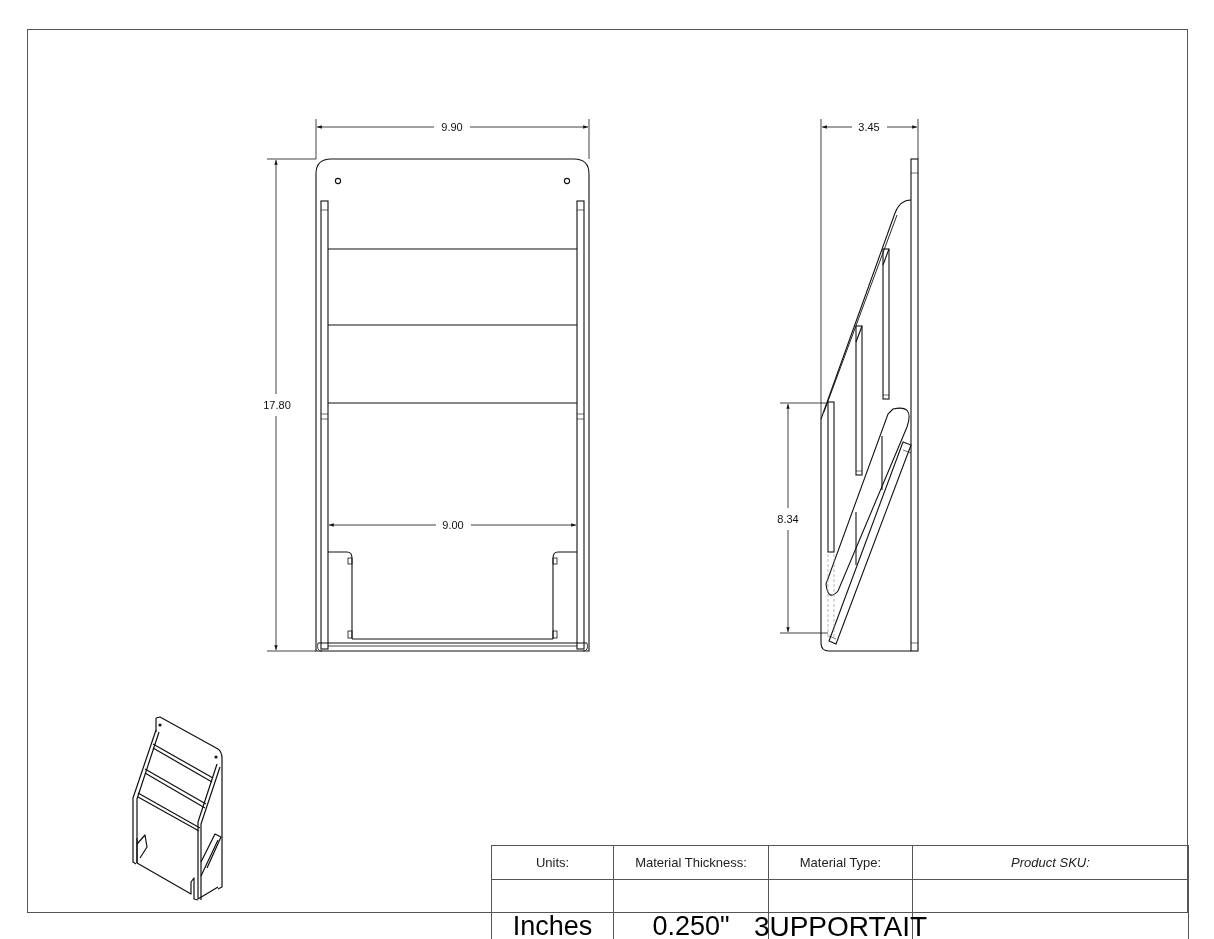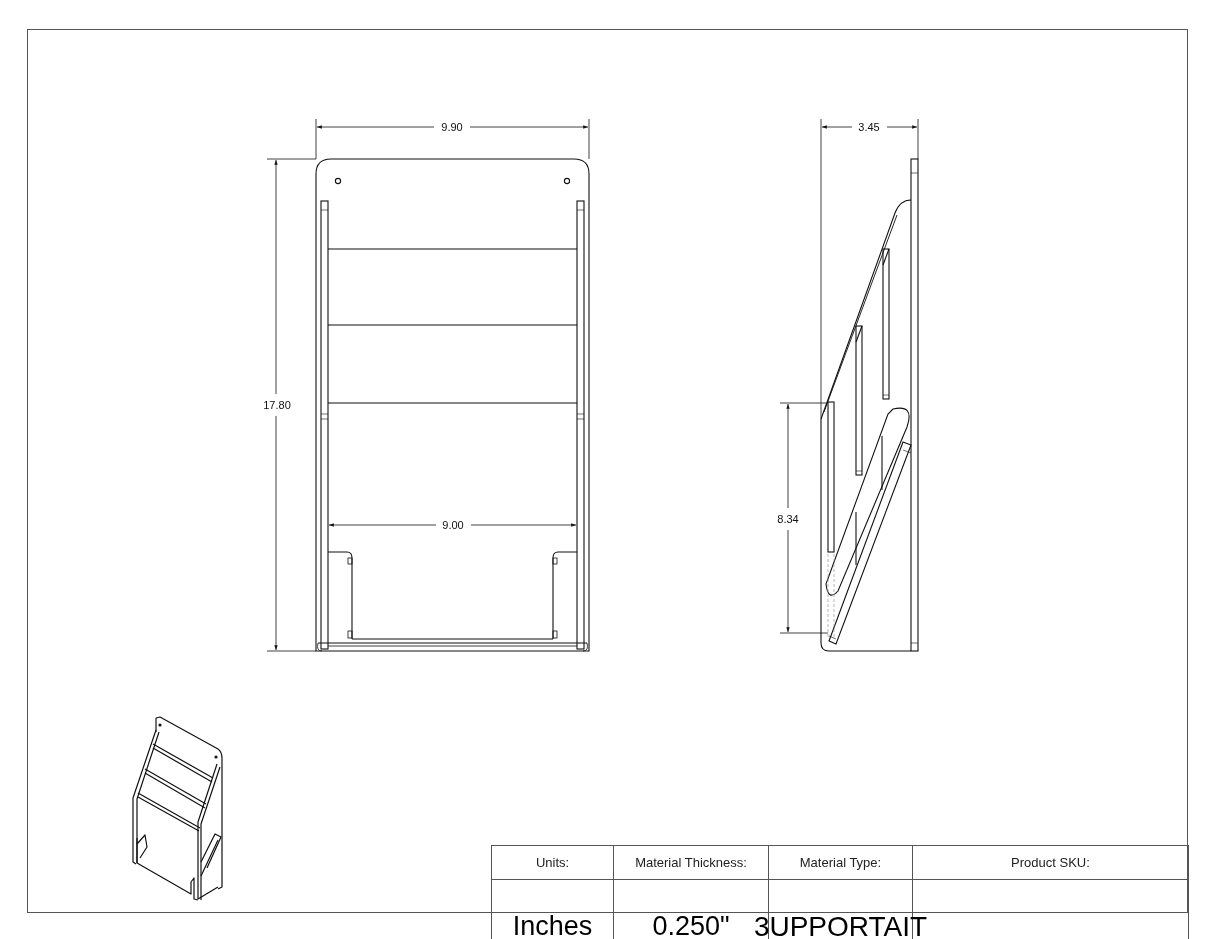--- a/index.html
+++ b/index.html
@@ -7,21 +7,21 @@
            font-family: "Liberation Sans", sans-serif; color: #111; }
     #sheet { position: absolute; left: 0; top: 2px; width: 1214px; height: 939px; text-align: right; }
     .frame { position: absolute; left: 27px; top: 27px; width: 1161px; height: 884px;
              border: 1px solid #555; box-sizing: border-box; }
     svg text { font-family: "Liberation Sans", sans-serif; }
     .title-block { position: absolute; left: 491px; top: 811px; width: 698px; height: 129px;
                    border: 1px solid #555; box-sizing: border-box; display: grid;
                    grid-template-columns: 122px 155px 144px 1fr; grid-template-rows: 34px 1fr; margin-top: 32px; }
     .tb-cell { border-right: 1px solid #555; display: flex; align-items: center;
                justify-content: center; box-sizing: border-box; }
-    .tb-cell:nth-child(4n) { border-right: none; }
+    .tb-cell:nth-child(4n) { border-right: none; font-style: italic; }
     .tb-head { border-bottom: 1px solid #555; font-size: 13px; color: #222; }
     .tb-val { font-size: 27px; color: #000000; }
     .tb-val.sku { font-size: 28px; }
   </style>
 </head>
 <body>
 
 <div id="sheet">
   <div class="frame"></div>
 

